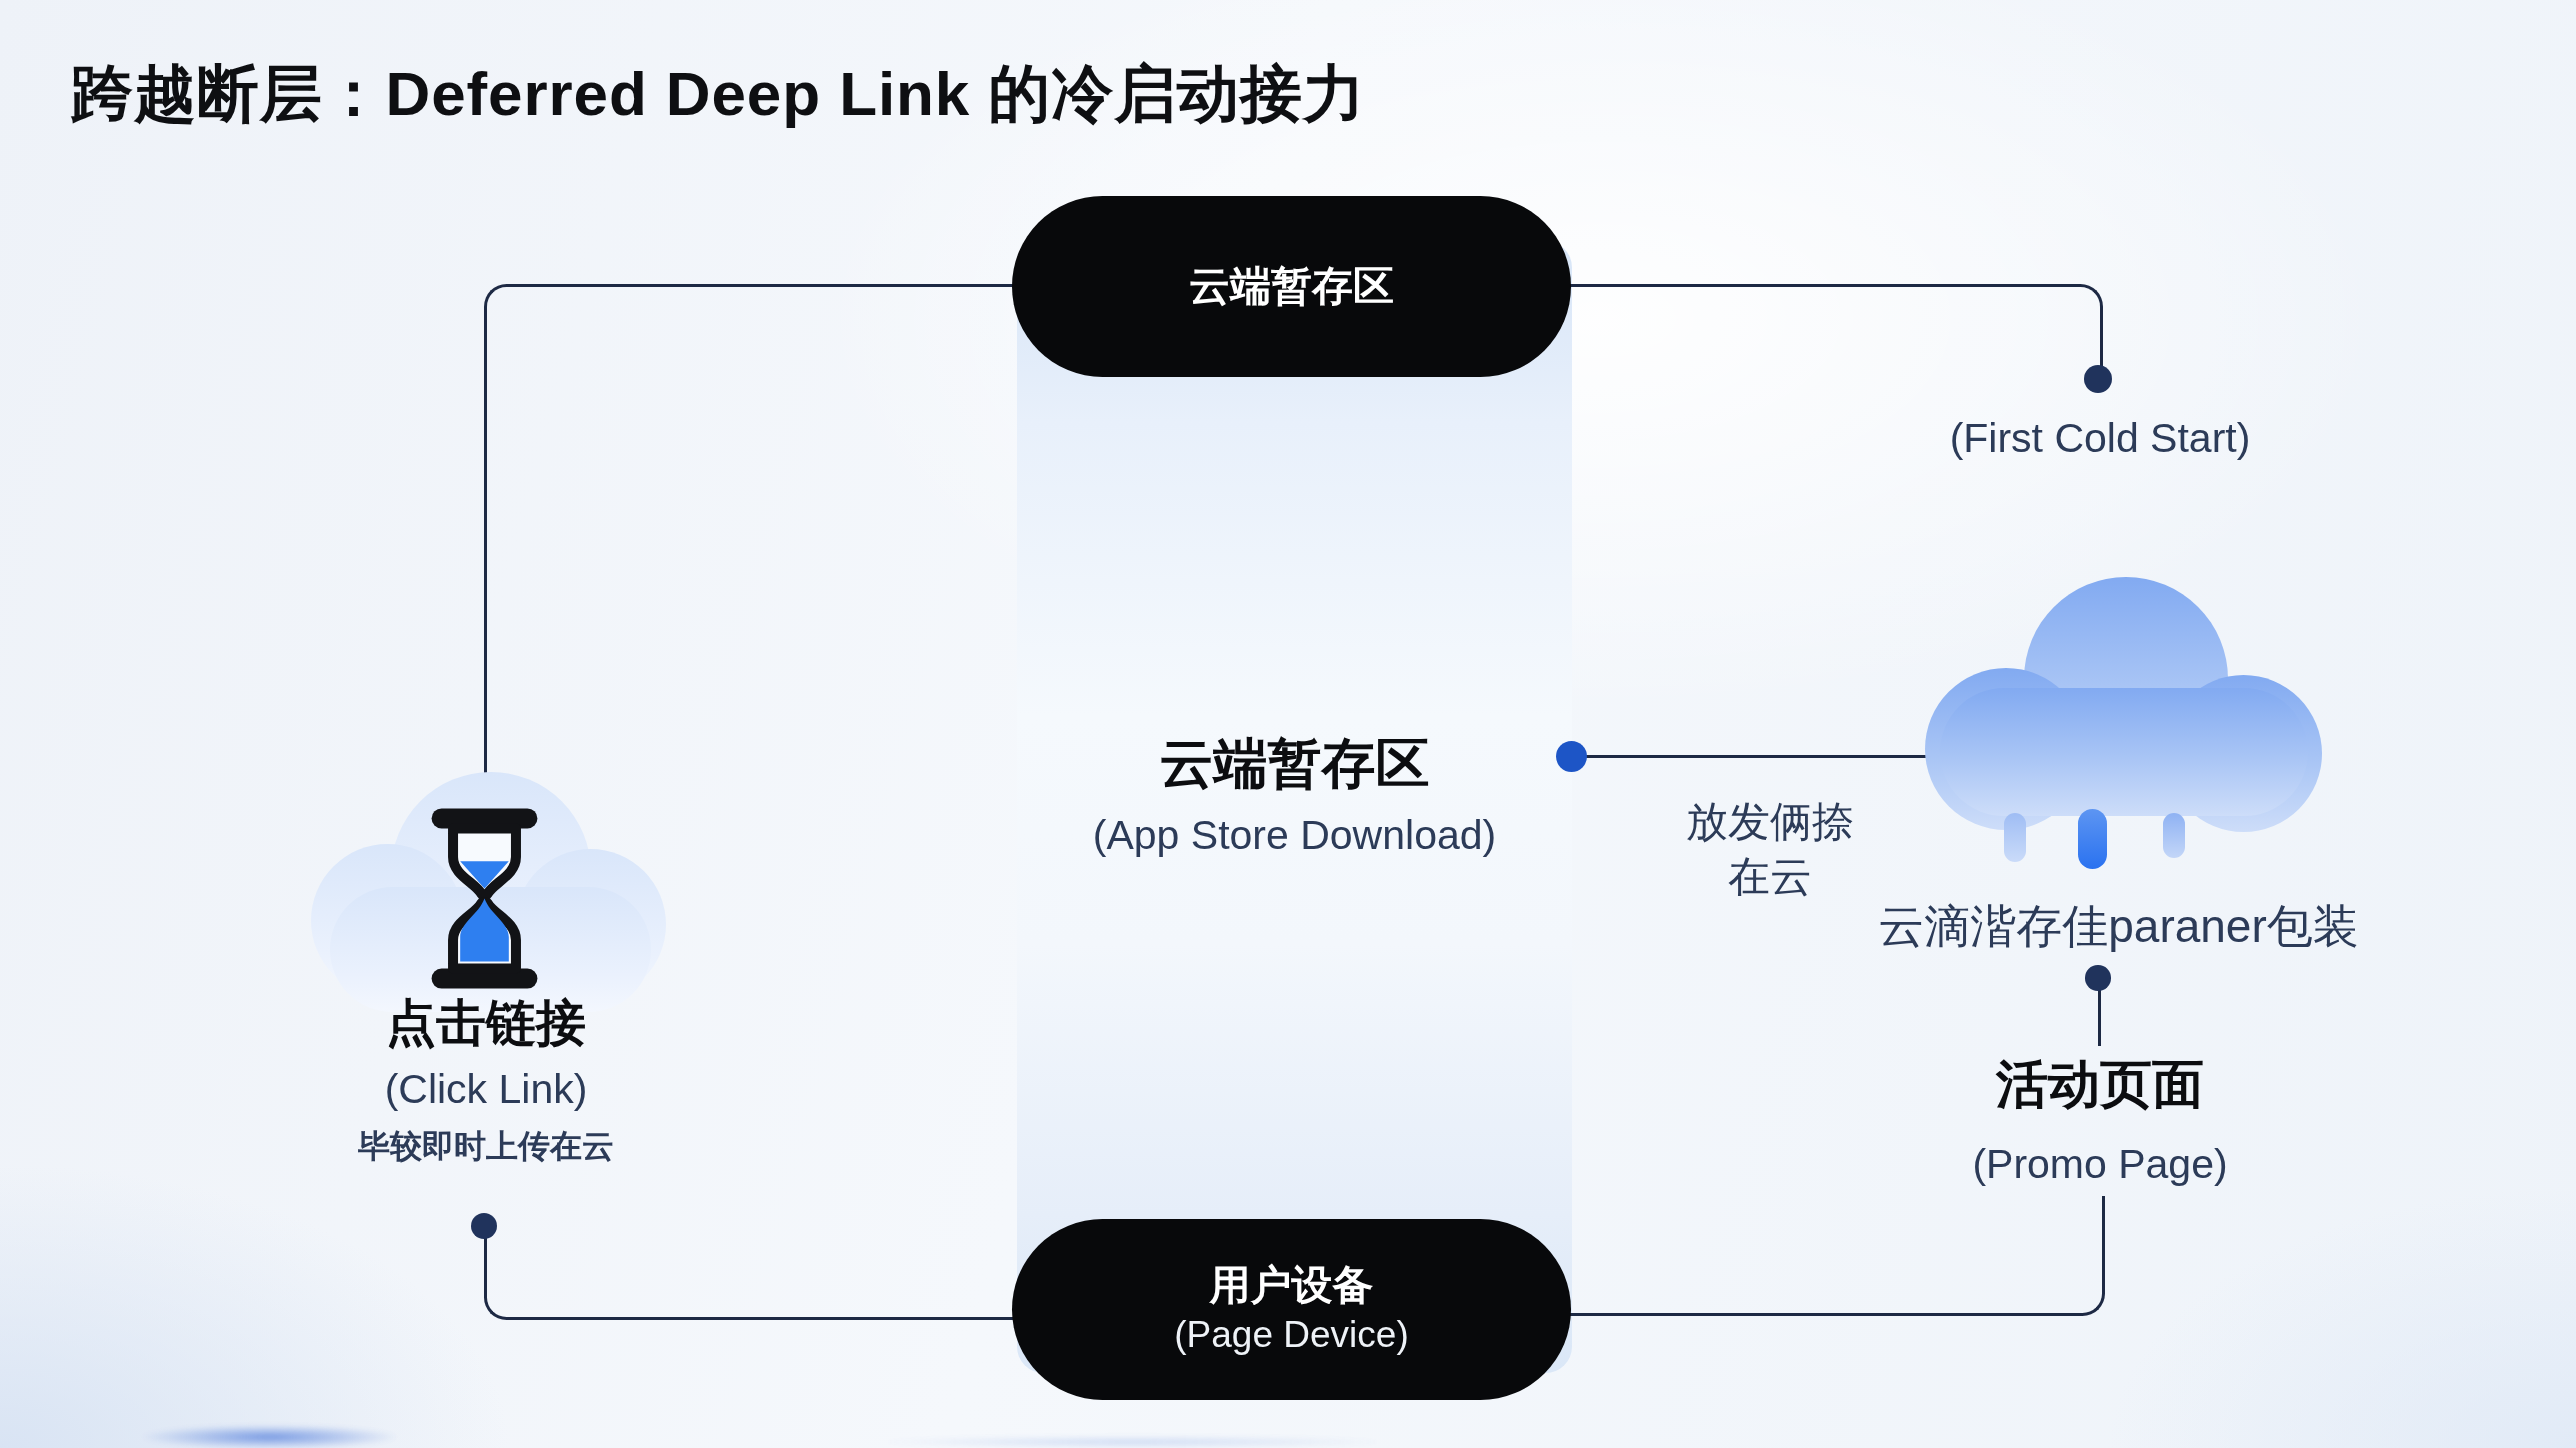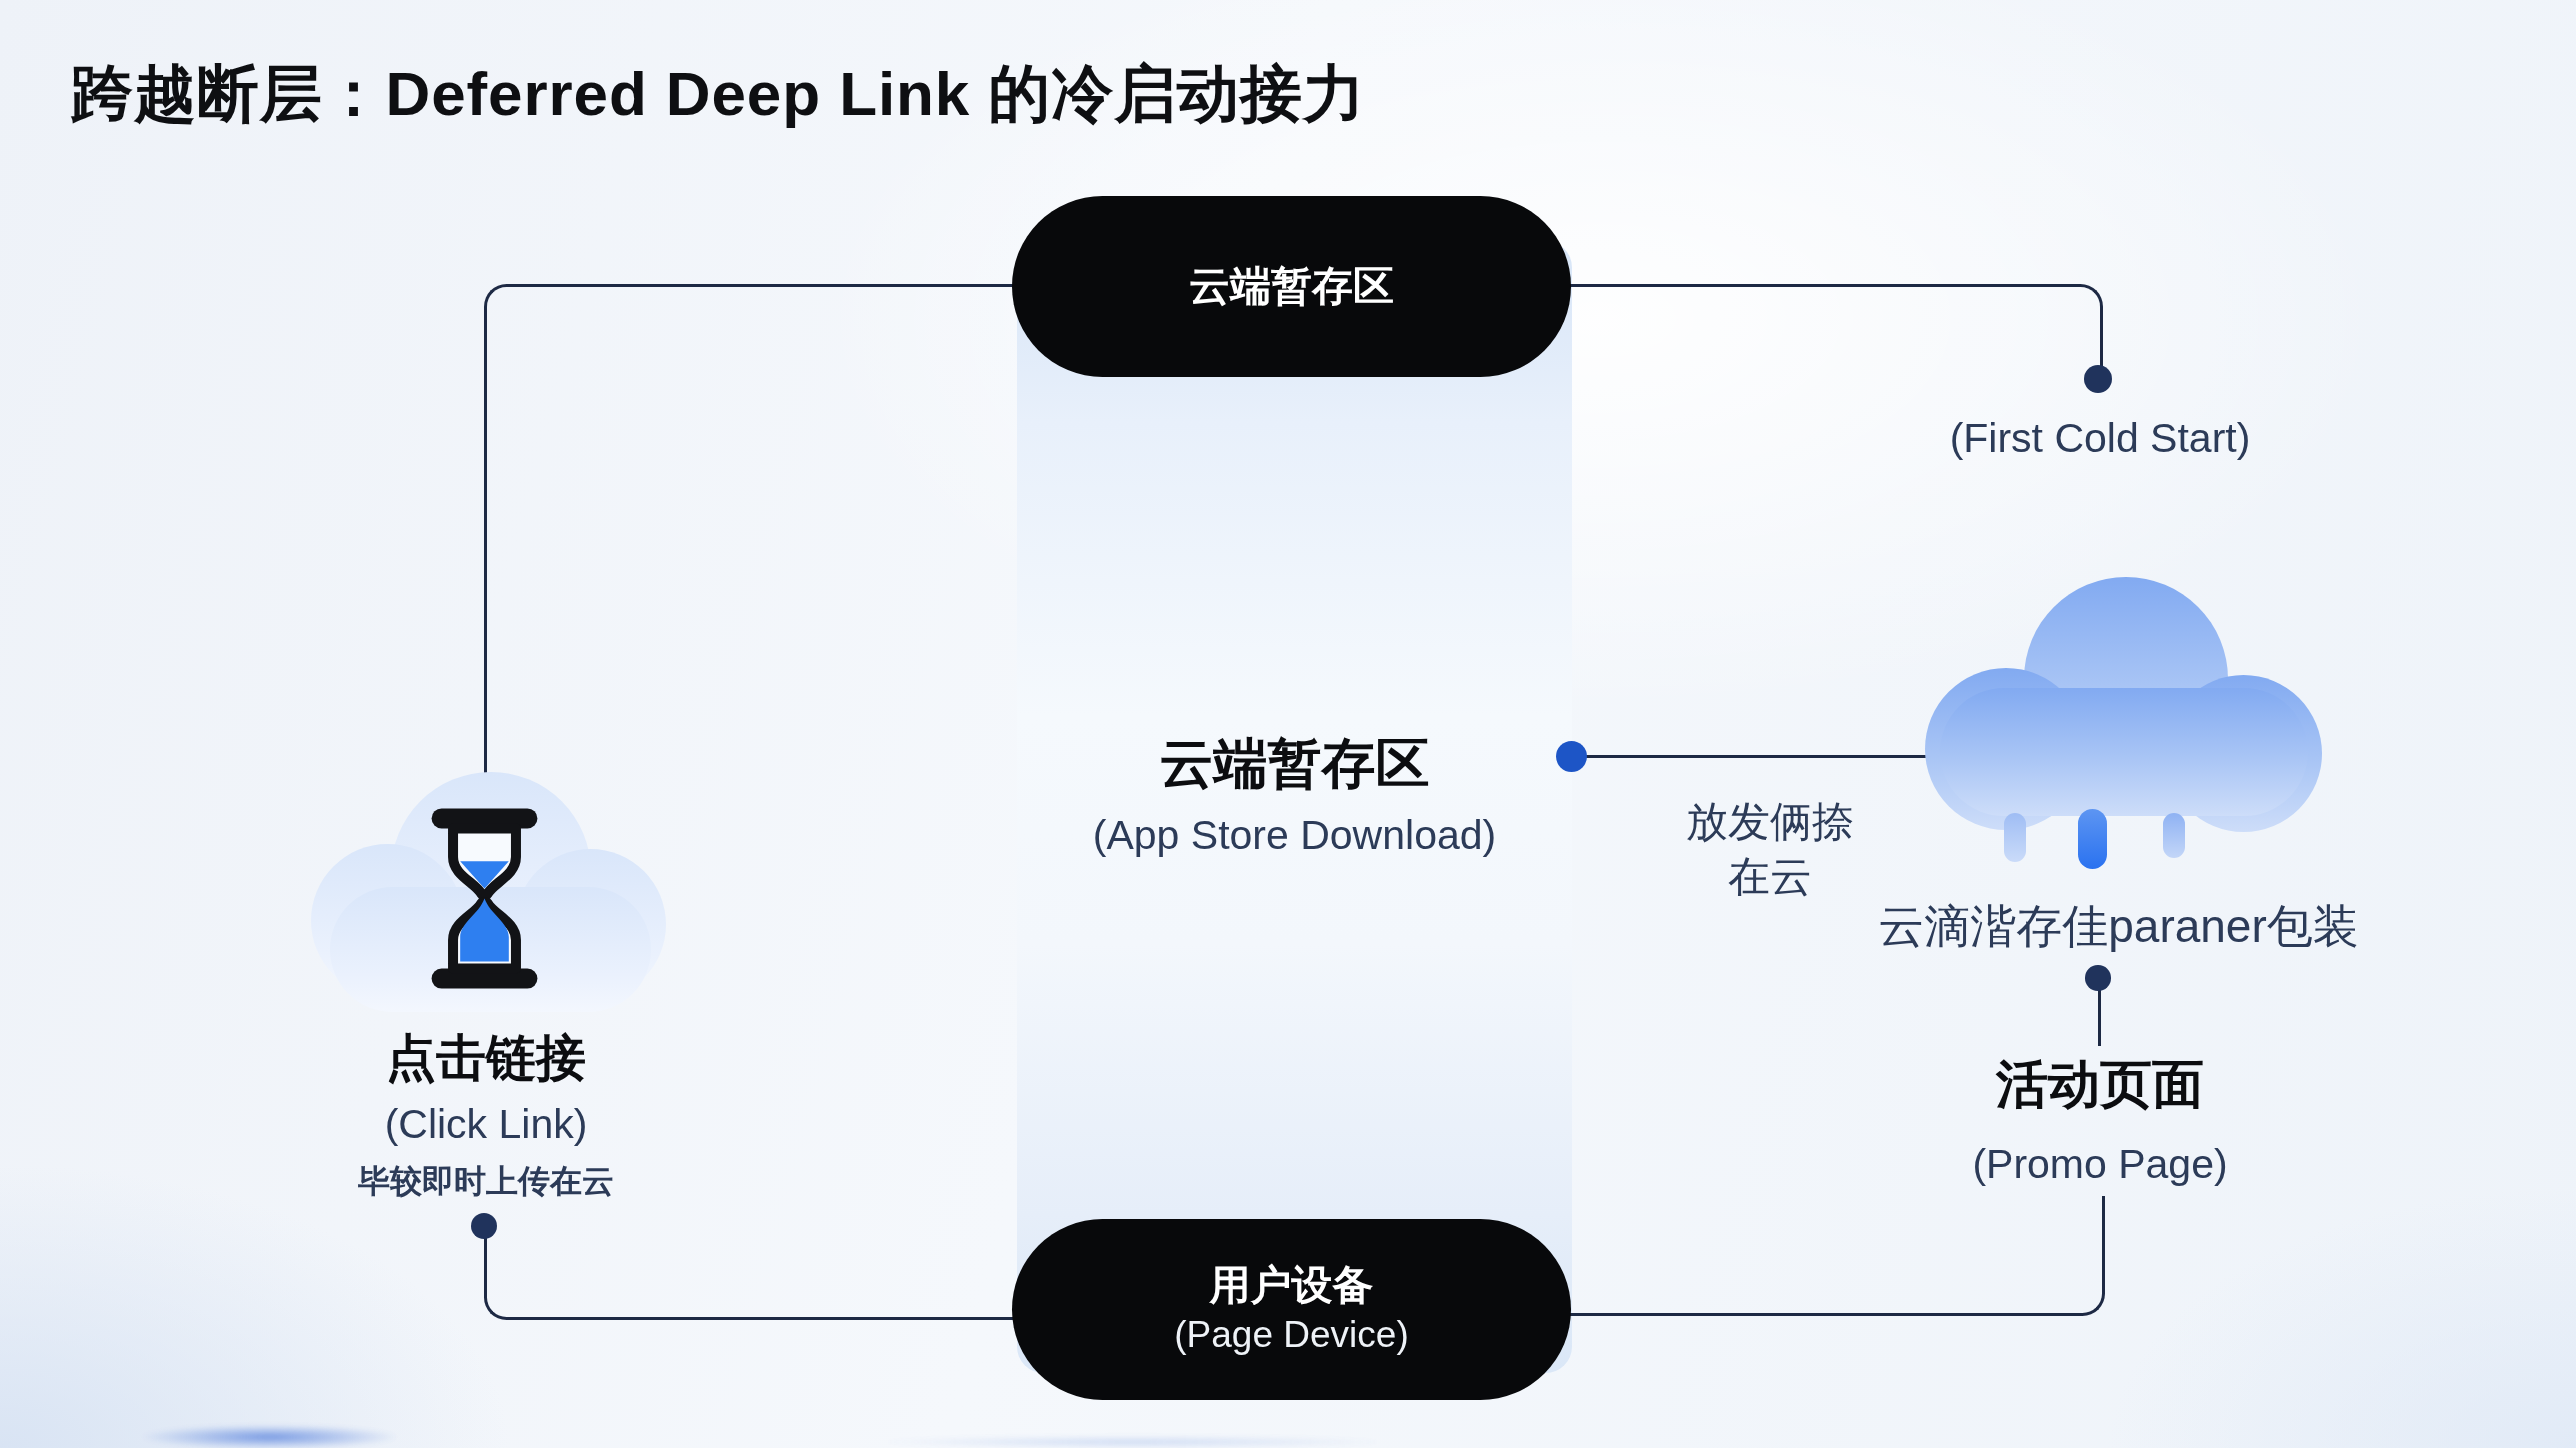--- a/index.html
+++ b/index.html
@@ -90,21 +90,21 @@
   </div>
   <svg class="abs" style="left:413px;top:808px;width:143px;height:181px;z-index:5;" viewBox="0 0 100 126">
     <rect x="13" y="0" width="74" height="14" rx="7" fill="#121316"></rect>
     <rect x="13" y="112" width="74" height="14" rx="7" fill="#121316"></rect>
     <path d="M28 14 H72 V34 C72 47 56 52 52 60 H48 C44 52 28 47 28 34 Z" fill="#f7fafe" stroke="#121316" stroke-width="7" stroke-linejoin="round"></path>
     <path d="M48 66 H52 C56 74 72 79 72 92 V112 H28 V92 C28 79 44 74 48 66 Z" fill="#f7fafe" stroke="#121316" stroke-width="7" stroke-linejoin="round"></path>
     <polygon points="33,37 67,37 50,56" fill="#2e7ff0"></polygon>
     <path d="M50 63 C54 74 67 80 67 90 V107 H33 V90 C33 80 46 74 50 63 Z" fill="#2e7ff0"></path>
   </svg>
 
-  <div class="abs txt" style="left:250px;top:1025px;width:472px;">
+  <div class="abs txt" style="left:250px;top:990px;width:472px;">
     <div class="zh-label" style="font-size:50px;">点击链接</div>
     <div class="en-label" style="font-size:41px;margin-top:9.4px;">(Click Link)</div>
     <div class="note-label" style="font-size:32px;margin-top:11.3px;font-weight:bold;">毕较即时上传在云</div>
   </div>
 
   <div class="abs txt" style="left:1014px;top:728px;width:561px;">
     <div class="zh-label" style="font-size:54px;">云端暂存区</div>
     <div class="en-label" style="font-size:41px;margin-top:11.3px;">(App Store Download)</div>
   </div>
 

